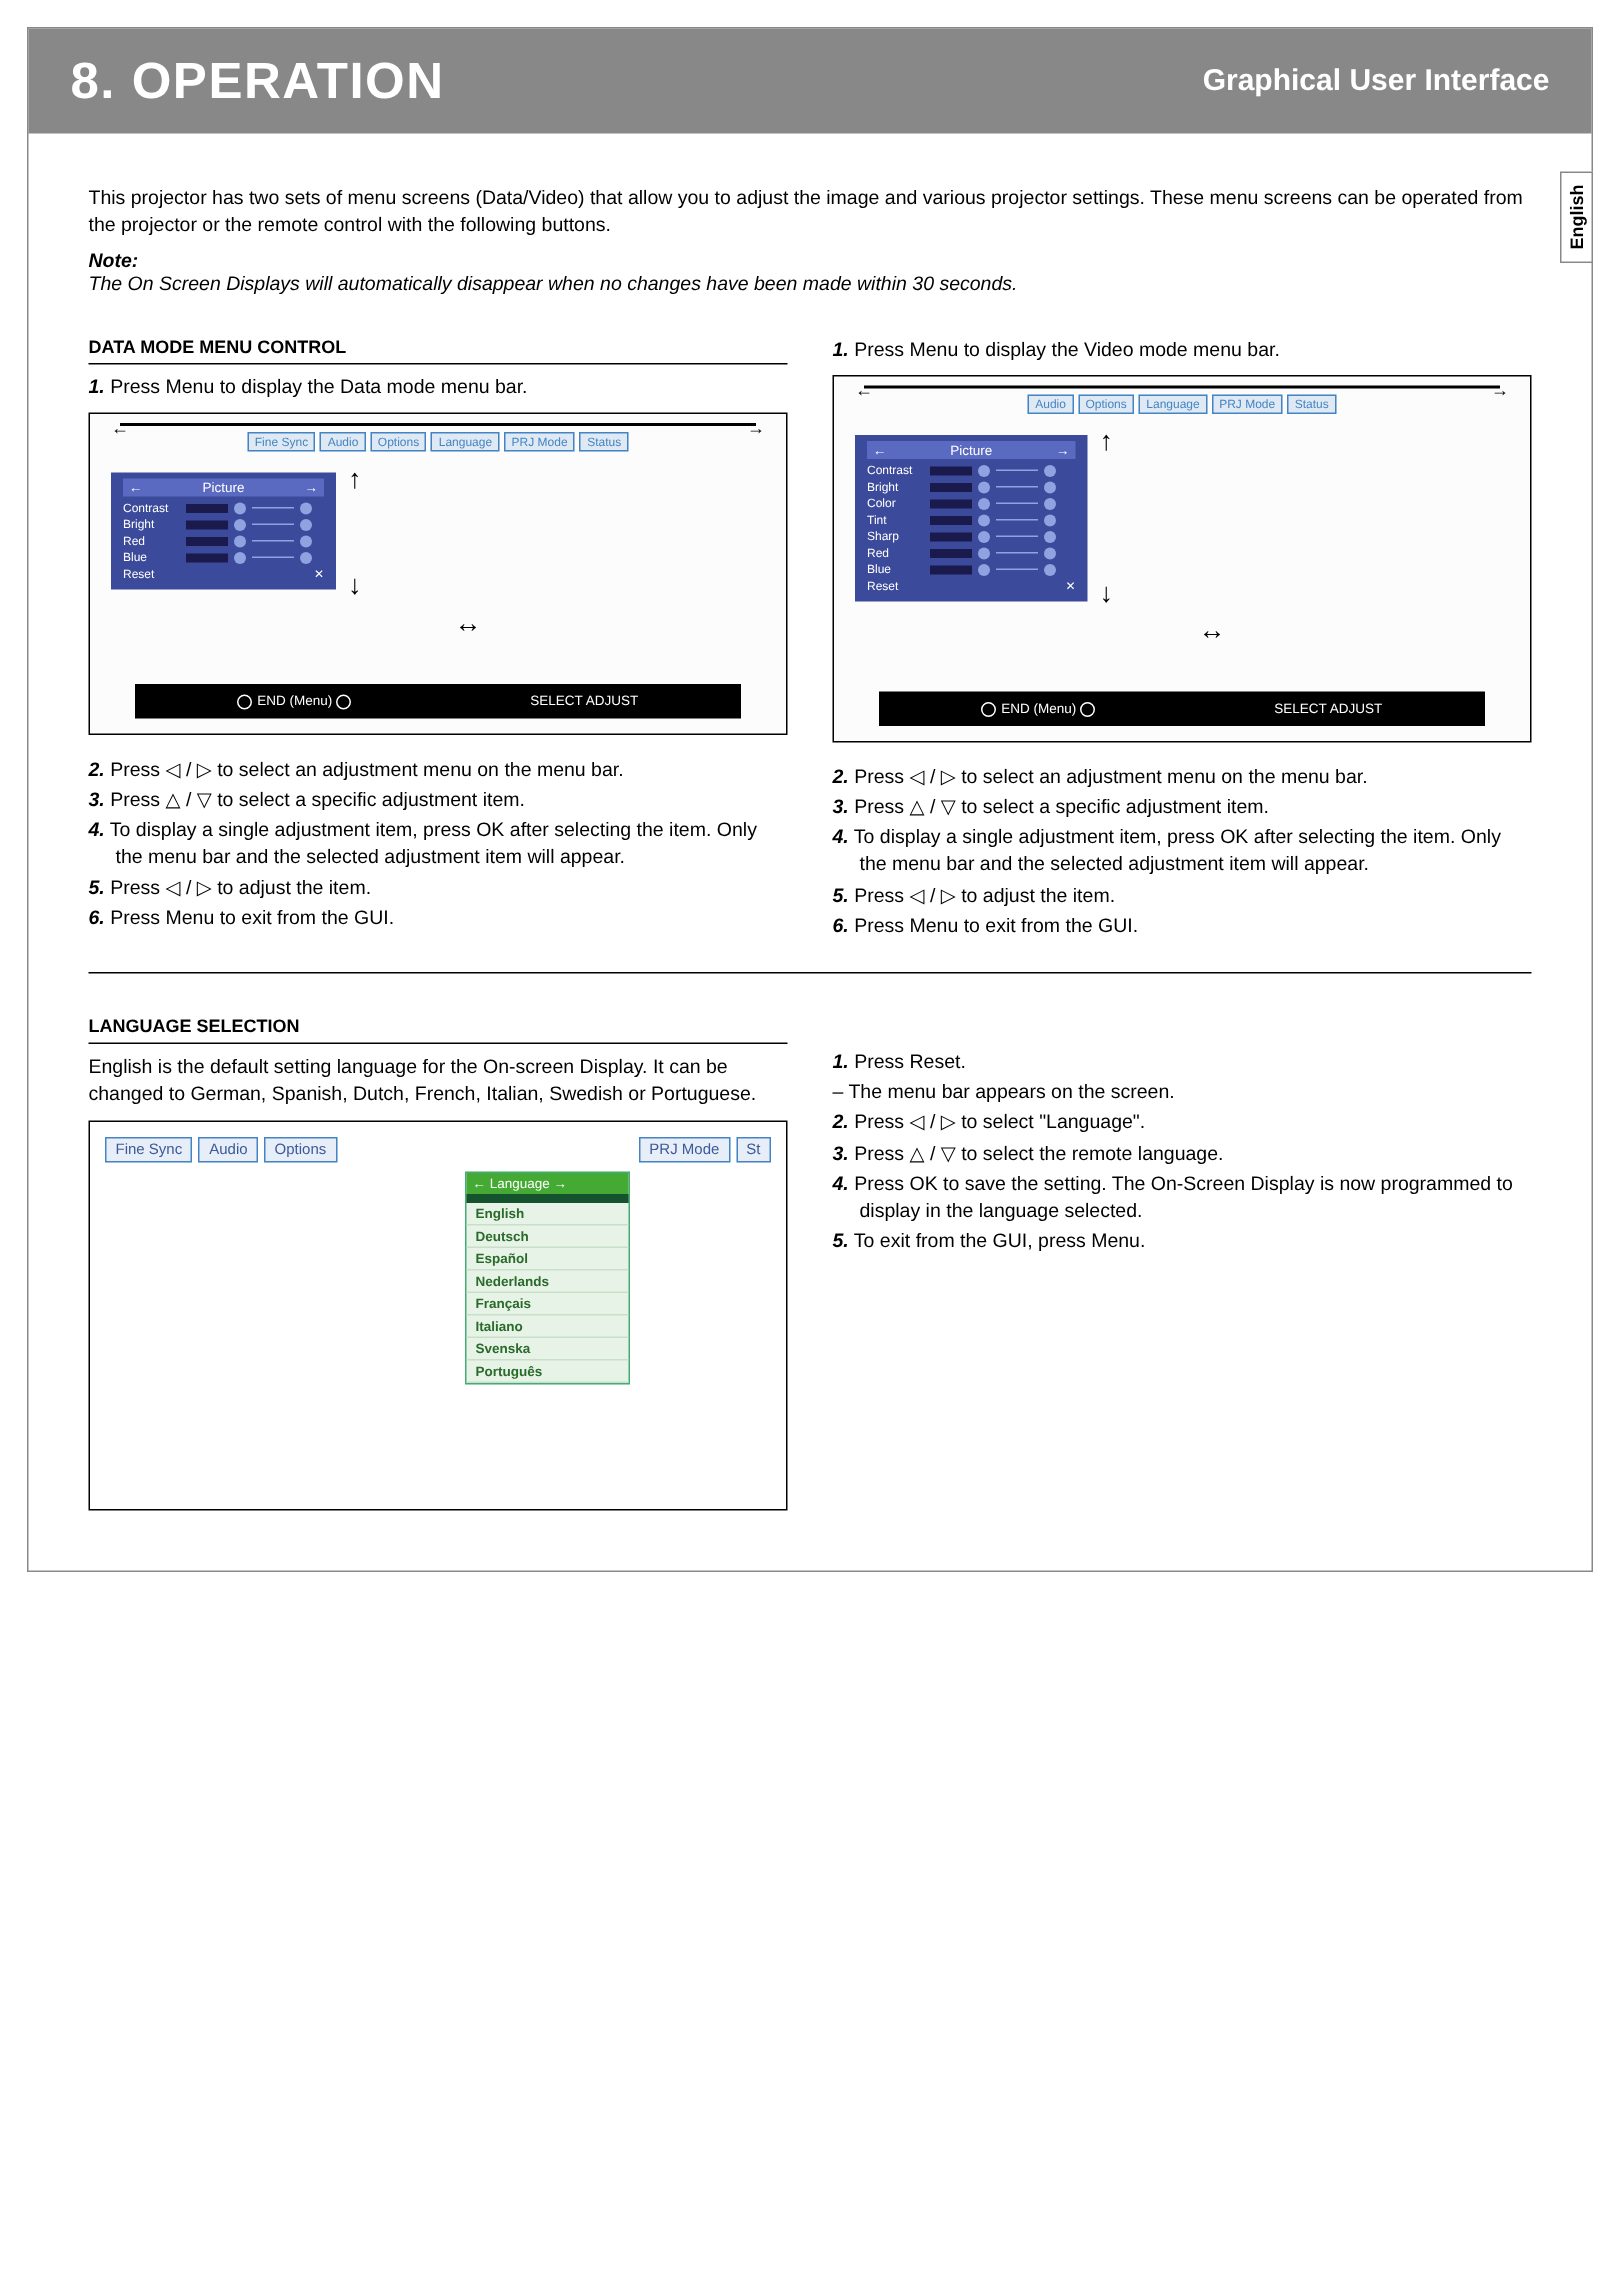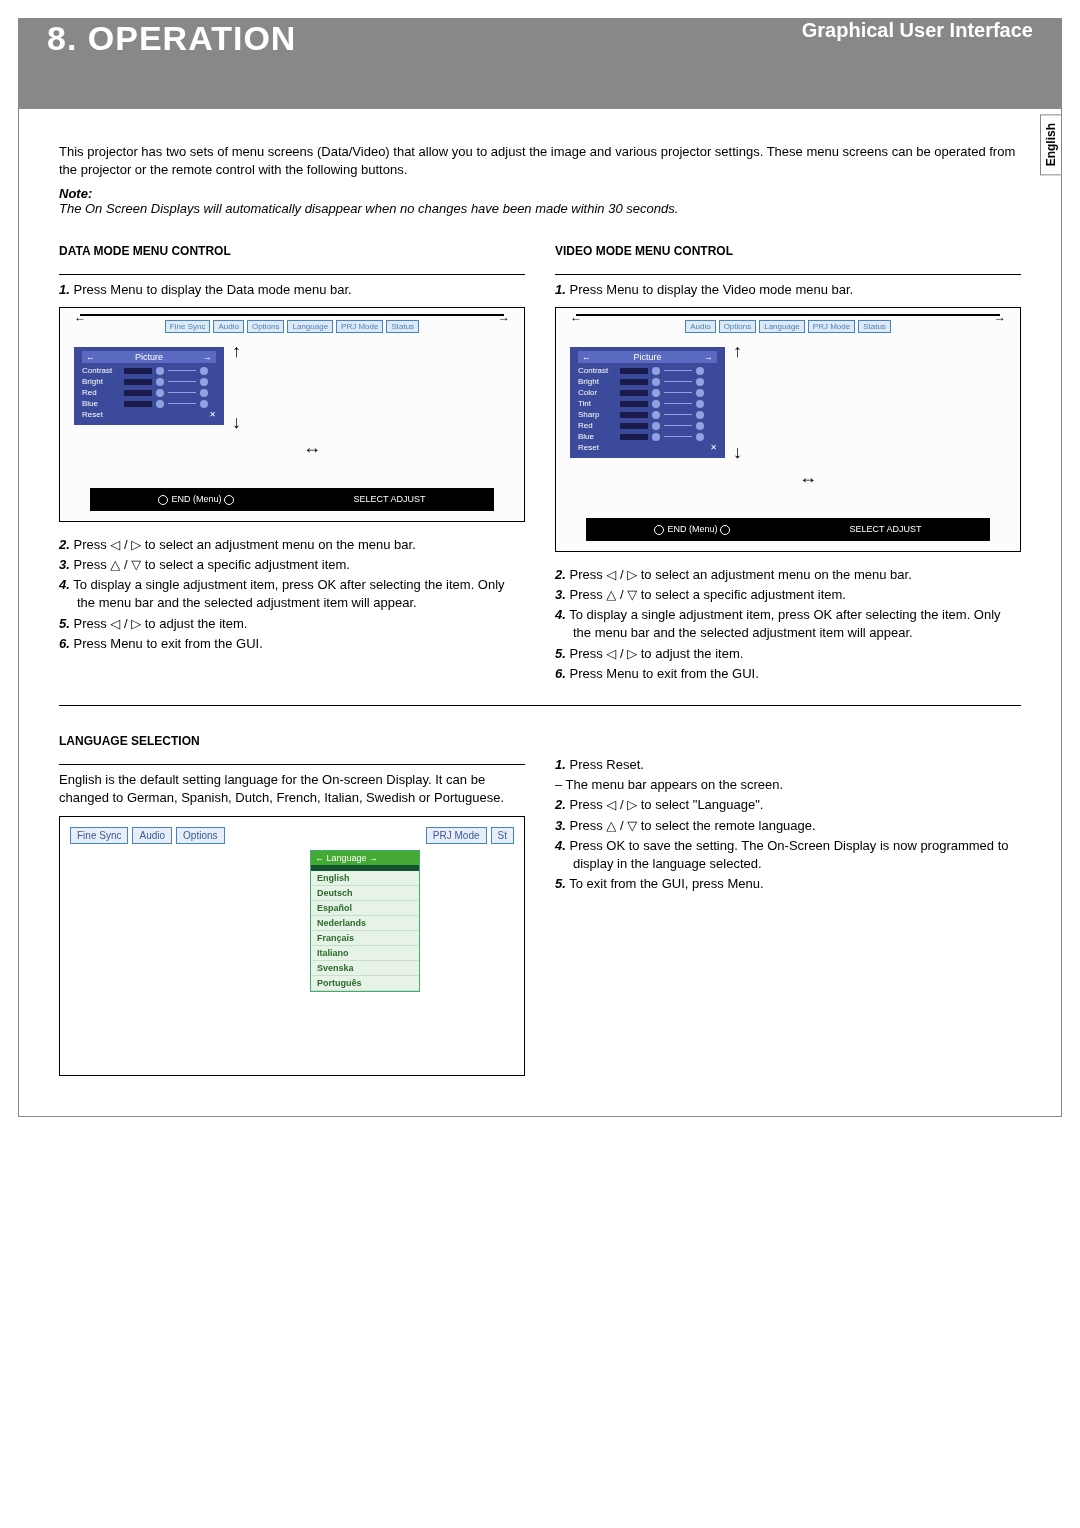--- a/index.html
+++ b/index.html
@@ -1,29 +1,29 @@
 <!DOCTYPE html>
 <html><head>
 <meta charset="utf-8">
 <style>
   * { margin: 0; padding: 0; box-sizing: border-box; }
   body { font-family: Arial, Helvetica, sans-serif; background: #fff; width: 1080px; margin: 0 auto; }
   .page { padding: 0 0 40px 0; border: 1px solid #888; margin: 18px; position: relative; }
-  .header-bar { background: #888; height: 90px; display: flex; align-items: flex-start; justify-content: space-between; padding: 0 28px; }
+  .header-bar { background: #888; height: 70px; display: flex; align-items: center; justify-content: space-between; padding: 0 28px; }
   .chapter { color: #fff; font-size: 34px; font-weight: bold; letter-spacing: 1px; }
   .subtitle { color: #fff; font-size: 20px; font-weight: bold; }
   .lang-tab { position: absolute; right: -1px; top: 95px; writing-mode: vertical-rl; transform: rotate(180deg); font-size: 12px; font-weight: bold; border: 1px solid #888; padding: 8px 3px; background: #fff; }
   .content { padding: 34px 40px 0 40px; }
   .section-title { font-size: 13px; font-weight: bold; border-bottom: 2px solid #000; padding-bottom: 2px; margin-bottom: 6px; }
   .body-text { font-size: 13px; line-height: 1.35; margin-bottom: 6px; }
   .note-label { font-size: 13px; font-weight: bold; font-style: italic; margin-top: 8px; }
   .note-text { font-size: 13px; font-style: italic; }
   .two-col { display: flex; gap: 30px; margin-top: 28px; }
   .col { flex: 1; }
-  .sub-heading { font-size: 12px; font-weight: bold; border-bottom: 1px solid #000; padding-bottom: 16px; margin-bottom: 6px; }
+  .sub-heading { font-size: 12px; font-weight: bold; border-bottom: 1px solid #000; padding-bottom: 4px; margin-bottom: 6px; }
   .step { font-size: 13px; line-height: 1.4; margin-bottom: 2px; padding-left: 18px; text-indent: -18px; }
   .step b { font-style: italic; }
   .figure { border: 1px solid #000; background: #fcfcfc; padding: 12px 10px 6px 10px; margin: 8px 0 14px 0; }
   .menubar { display: flex; justify-content: center; gap: 3px; margin-bottom: 8px; font-size: 8px; position: relative; }
   .menubar::before { content: ""; position: absolute; left: 10px; right: 10px; top: -6px; height: 2px; background: #000; }
   .menubar .arrow-l, .menubar .arrow-r { position: absolute; top: -10px; font-size: 12px; }
   .menubar .arrow-l { left: 4px; }
   .menubar .arrow-r { right: 4px; }
   .tab { border: 1px solid #4584c4; background: #dfe9f4; padding: 1px 4px; color: #4584c4; font-size: 8px; white-space: nowrap; }
   .osd-panel { background: #3b4a9a; color: #fff; font-size: 9px; padding: 4px 8px; width: 150px; margin: 6px 0 0 4px; }
@@ -144,21 +144,20 @@
         </div>
 
         <div class="step"><b>2.</b> <span>Press ◁ / ▷ to select an adjustment menu on the menu bar.</span></div>
         <div class="step"><b>3.</b> <span>Press △ / ▽ to select a specific adjustment item.</span></div>
         <div class="step"><b>4.</b> <span>To display a single adjustment item, press OK after selecting the item. Only the menu bar and the selected adjustment item will appear.</span></div>
         <div class="step"><b>5.</b> <span>Press ◁ / ▷ to adjust the item.</span></div>
         <div class="step"><b>6.</b> <span>Press Menu to exit from the GUI.</span></div>
       </div>
 
       <div class="col">
-        <div class="sub-heading">VIDEO MODE MENU CONTROL</div>
         <div class="step"><b>1.</b> <span>Press Menu to display the Video mode menu bar.</span></div>
 
         <div class="figure">
           <div class="menubar">
             <span class="arrow-l">←</span>
             <span class="tab">Audio</span>
             <span class="tab">Options</span>
             <span class="tab">Language</span>
             <span class="tab">PRJ Mode</span>
             <span class="tab">Status</span>

